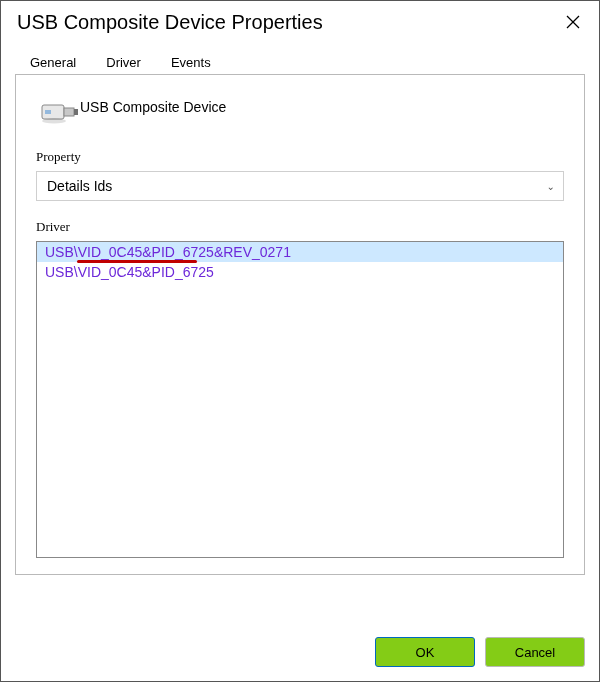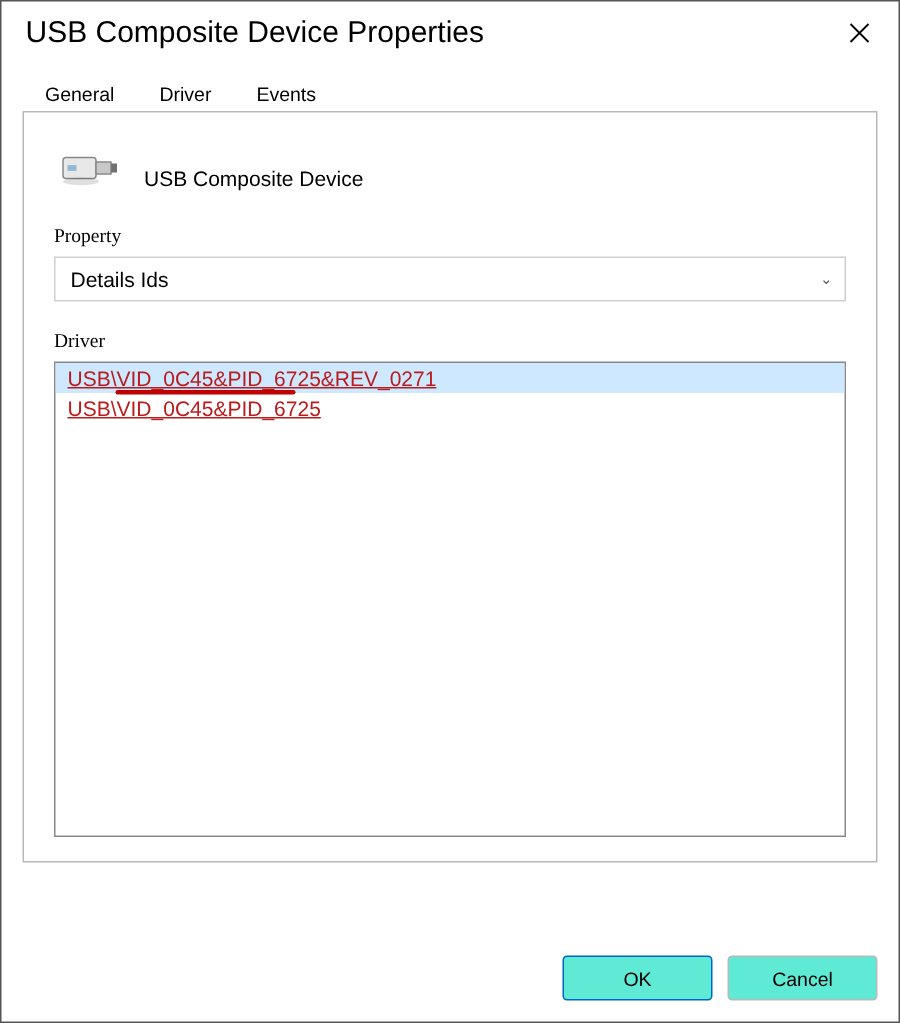--- a/index.html
+++ b/index.html
@@ -72,22 +72,22 @@
       flex: 1;
       border: 1px solid #b9b9b9;
       background: #fff;
       padding: 16px 20px;
       display: flex;
       flex-direction: column;
       margin-top: -1px;
     }
     .device-header {
       display: flex;
-      align-items: flex-end;
-      gap: 16px;
+      align-items: flex-start;
+      gap: 0;
       padding: 8px 0 20px 4px;
     }
     .device-icon {
       width: 40px;
       height: 28px;
     }
     .device-name {
       font-size: 14px;
       color: #000;
     }
@@ -115,46 +115,45 @@
     .dropdown .chev { font-size: 10px; color: #555; }
     .list-box {
       flex: 1;
       border: 1px solid #888;
       background: #fff;
       overflow: auto;
     }
     .list-item {
       padding: 2px 8px;
       font-size: 14px;
-      color: #b91c1c;
+      color: #6d28d9;
       white-space: nowrap;
       cursor: default;
       position: relative;
-      text-decoration: underline;
     }
     .list-item.selected {
       background: #cde8ff;
     }
     .underline-annotation {
       position: absolute;
       height: 3px;
       background: #c00000;
       border-radius: 2px;
     }
     .footer {
       display: flex;
       justify-content: flex-end;
       gap: 10px;
       padding: 14px 14px 14px 0;
     }
     .btn {
       min-width: 100px;
       height: 30px;
       border: 1px solid #b9b9b9;
-      background: #5eead4;
+      background: #84cc16;
       font-size: 13px;
       color: #000;
       display: flex;
       align-items: center;
       justify-content: center;
       cursor: pointer;
       border-radius: 3px;
       margin-top: 40px;
     }
     .btn.primary {

